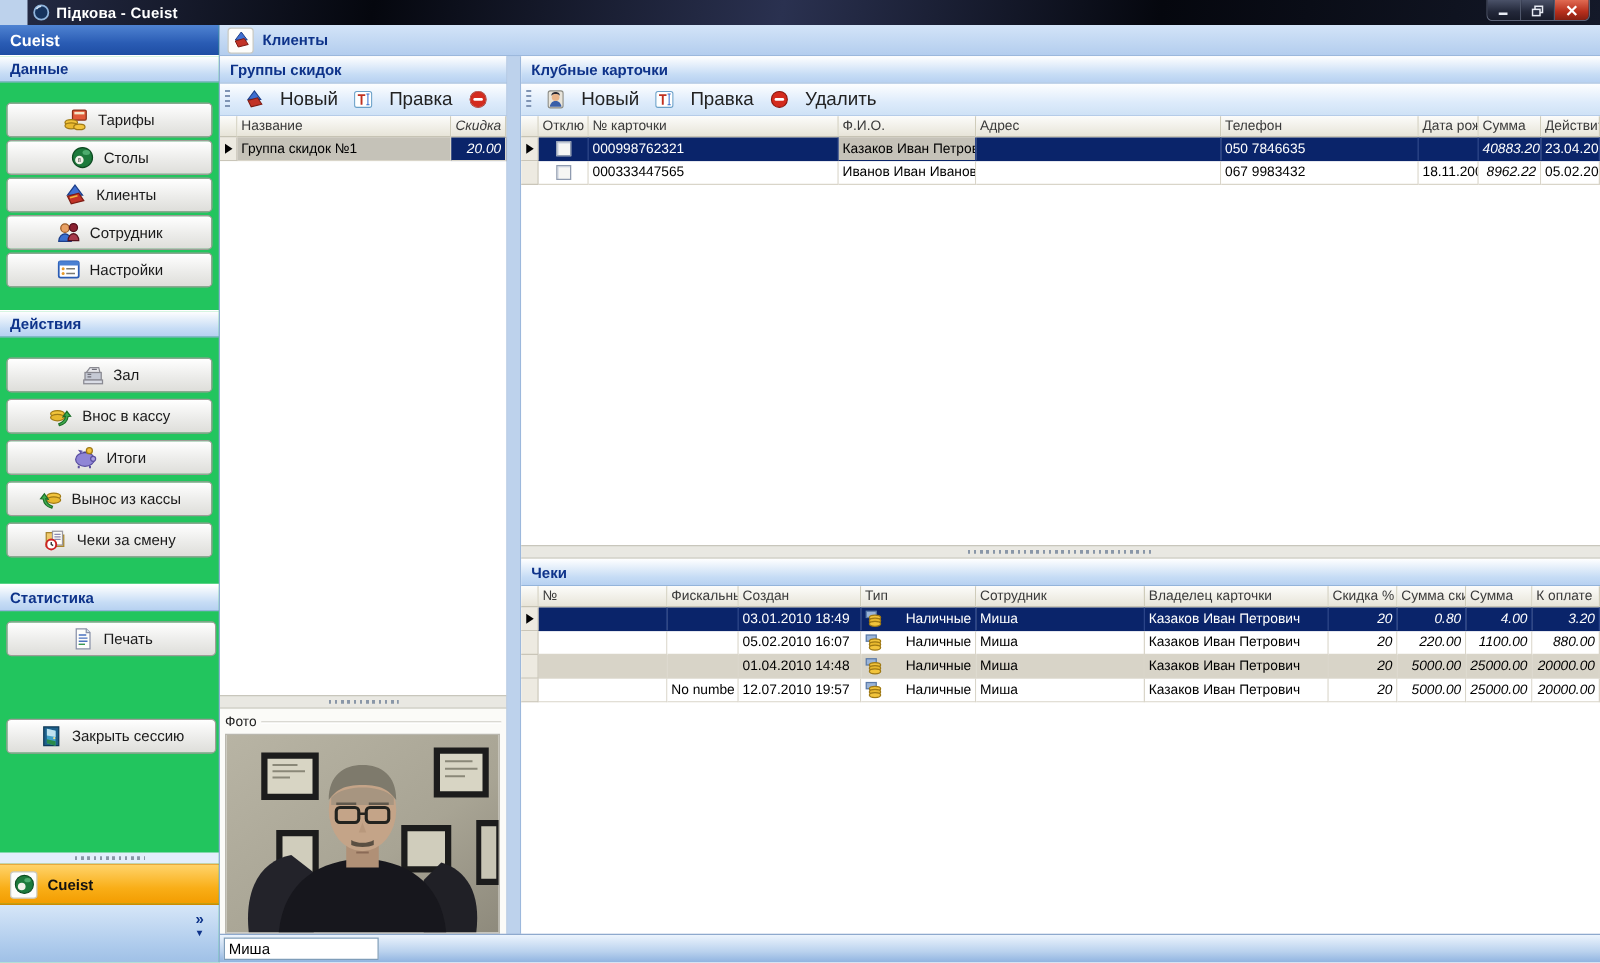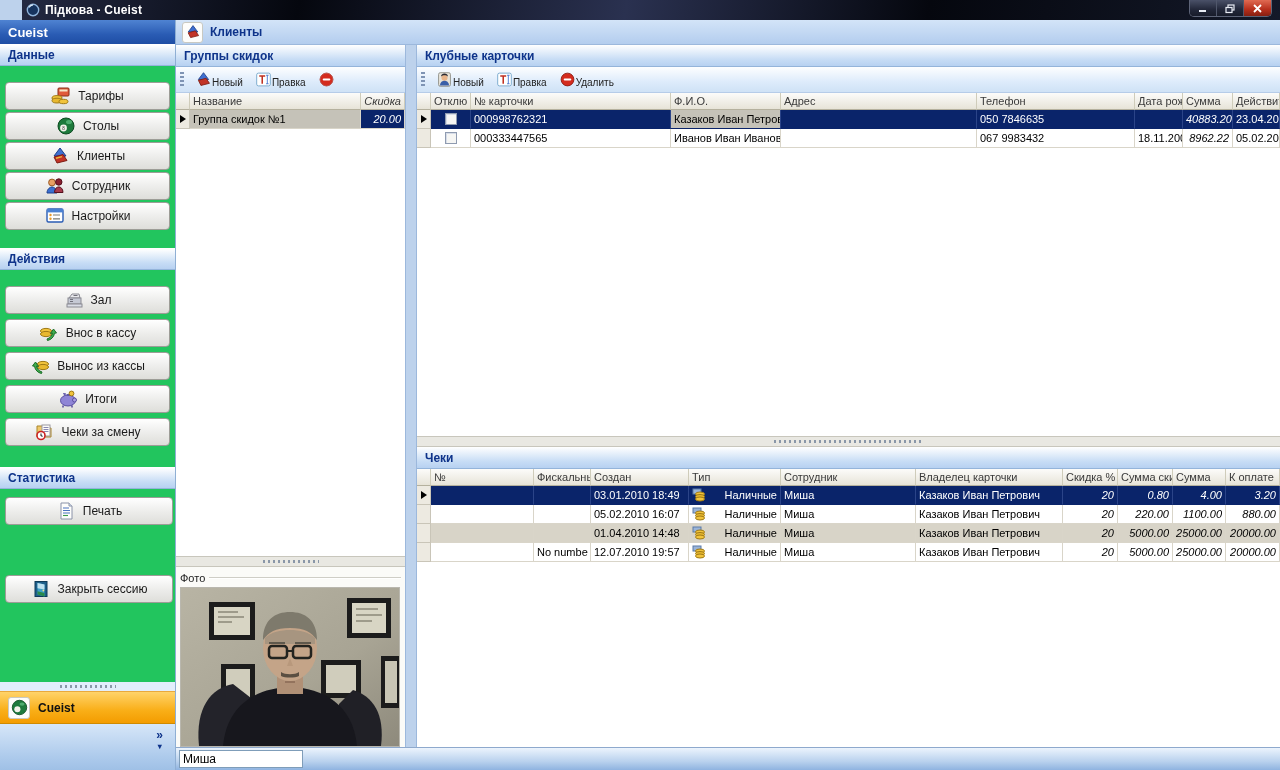--- a/index.html
+++ b/index.html
@@ -65,21 +65,21 @@
   .v-splitter { width:10px; flex:none; background:#bdd2ec; }
   .right-col { flex:1; display:flex; flex-direction:column; min-width:0; background:#fff; border-left:1px solid #9cb8dc; }
 
   .panel-header { height:22px; flex:none; display:flex; align-items:center; padding-left:8px;
     background:linear-gradient(#ffffff,#c6dcf5 70%,#b7d1f1); border-bottom:1px solid #94b4da;
     color:#0e338a; font-size:12px; font-weight:bold; }
   .toolbar { height:26px; flex:none; display:flex; align-items:center; gap:4px; padding-left:4px;
     background:linear-gradient(#fdfeff,#ddebfb 60%,#cfe2f6); border-bottom:1px solid #b6cce8; }
   .grip { width:4px; height:16px; margin-right:3px;
     background:repeating-linear-gradient(180deg,#7f94b4 0 2px,transparent 2px 4px); }
-  .tb-btn { display:flex; align-items:flex-end; gap:0; padding:2px 4px; font-size:10px; color:#222; cursor:default; }
+  .tb-btn { display:flex; align-items:flex-start; gap:12px; padding:2px 4px; font-size:15px; color:#222; cursor:default; }
   .tb-btn .ticon16 { width:17px; height:17px; }
 
   
   .grid { flex:none; background:#fff; }
   .grow { display:grid; height:19px; }
   .ghead { display:grid; height:17px; }
   .ghead .hc { background:linear-gradient(#fcfcfa,#e7e4d8); border-right:1px solid #cfccba; border-bottom:1px solid #b5b19e;
     padding:1px 3px 0 3px; color:#3a3a3a; white-space:nowrap; overflow:hidden; line-height:15px; }
   .cell { border-right:1px solid #d9d5c9; border-bottom:1px solid #d9d5c9; padding:2px 3px; white-space:nowrap;
     overflow:hidden; line-height:14px; background:#fff; }
@@ -218,36 +218,36 @@
         <div class="sb-btn">
           <svg class="bicon" viewBox="0 0 20 20">
             <ellipse cx="7" cy="8" rx="5.5" ry="2.6" fill="#f2c43c" stroke="#a07a14"></ellipse>
             <ellipse cx="7" cy="11" rx="5.5" ry="2.6" fill="#e8b82e" stroke="#a07a14"></ellipse>
             <path d="M8 16 c3-1 5-3 5.5-6 l-2 .5 3-4.5 3 4 -2 .2 c-.6 4-3.5 6.5-7 7.3 Z" fill="#3faf4f" stroke="#1c6e28"></path>
           </svg>
           <span>Внос в кассу</span>
         </div>
         <div class="sb-btn">
           <svg class="bicon" viewBox="0 0 20 20">
-            <ellipse cx="13" cy="8" rx="5.5" ry="2.6" fill="#f2c43c" stroke="#a07a14"></ellipse>
-            <ellipse cx="13" cy="11" rx="5.5" ry="2.6" fill="#e8b82e" stroke="#a07a14"></ellipse>
-            <path d="M12 16 c-3-1-5-3-5.5-6 l2 .5 -3-4.5 -3 4 2 .2 c.6 4 3.5 6.5 7 7.3 Z" fill="#3faf4f" stroke="#1c6e28"></path>
-          </svg>
-          <span>Вынос из кассы</span>
-        </div>
-        <div class="sb-btn">
-          <svg class="bicon" viewBox="0 0 20 20">
             <ellipse cx="10" cy="11.5" rx="7.5" ry="5.5" fill="#8f85d6" stroke="#5a4fa0"></ellipse>
             <circle cx="16.5" cy="11" r="2" fill="#a99fe2" stroke="#5a4fa0"></circle>
             <path d="M5 16.5 v2 M14 16.5 v2" stroke="#5a4fa0" stroke-width="1.6"></path>
             <path d="M7 6.5 l-1.5-2 2.5.5" fill="#8f85d6" stroke="#5a4fa0"></path>
             <rect x="8.5" y="5.2" width="4" height="1.2" rx=".6" fill="#4a4090"></rect>
             <circle cx="13.5" cy="4.5" r="2.4" fill="#f2c43c" stroke="#a07a14"></circle>
           </svg>
           <span>Итоги</span>
+        </div>
+        <div class="sb-btn">
+          <svg class="bicon" viewBox="0 0 20 20">
+            <ellipse cx="13" cy="8" rx="5.5" ry="2.6" fill="#f2c43c" stroke="#a07a14"></ellipse>
+            <ellipse cx="13" cy="11" rx="5.5" ry="2.6" fill="#e8b82e" stroke="#a07a14"></ellipse>
+            <path d="M12 16 c-3-1-5-3-5.5-6 l2 .5 -3-4.5 -3 4 2 .2 c.6 4 3.5 6.5 7 7.3 Z" fill="#3faf4f" stroke="#1c6e28"></path>
+          </svg>
+          <span>Вынос из кассы</span>
         </div>
         <div class="sb-btn">
           <svg class="bicon" viewBox="0 0 20 20">
             <path d="M3 4 h6 l1.5 2 H17 v9 H3 Z" fill="#f0c96a" stroke="#a8852c"></path>
             <rect x="8" y="3" width="8" height="11" fill="#fdfdf8" stroke="#9a98a0"></rect>
             <path d="M9.5 5.5 h5 M9.5 7.5 h5 M9.5 9.5 h5" stroke="#8a88b0" stroke-width="1"></path>
             <circle cx="7" cy="13.5" r="4" fill="#fff" stroke="#cc2222" stroke-width="1.6"></circle>
             <path d="M7 11.5 v2 l1.5 1" stroke="#333" stroke-width="1.1" fill="none"></path>
           </svg>
           <span>Чеки за смену</span>

